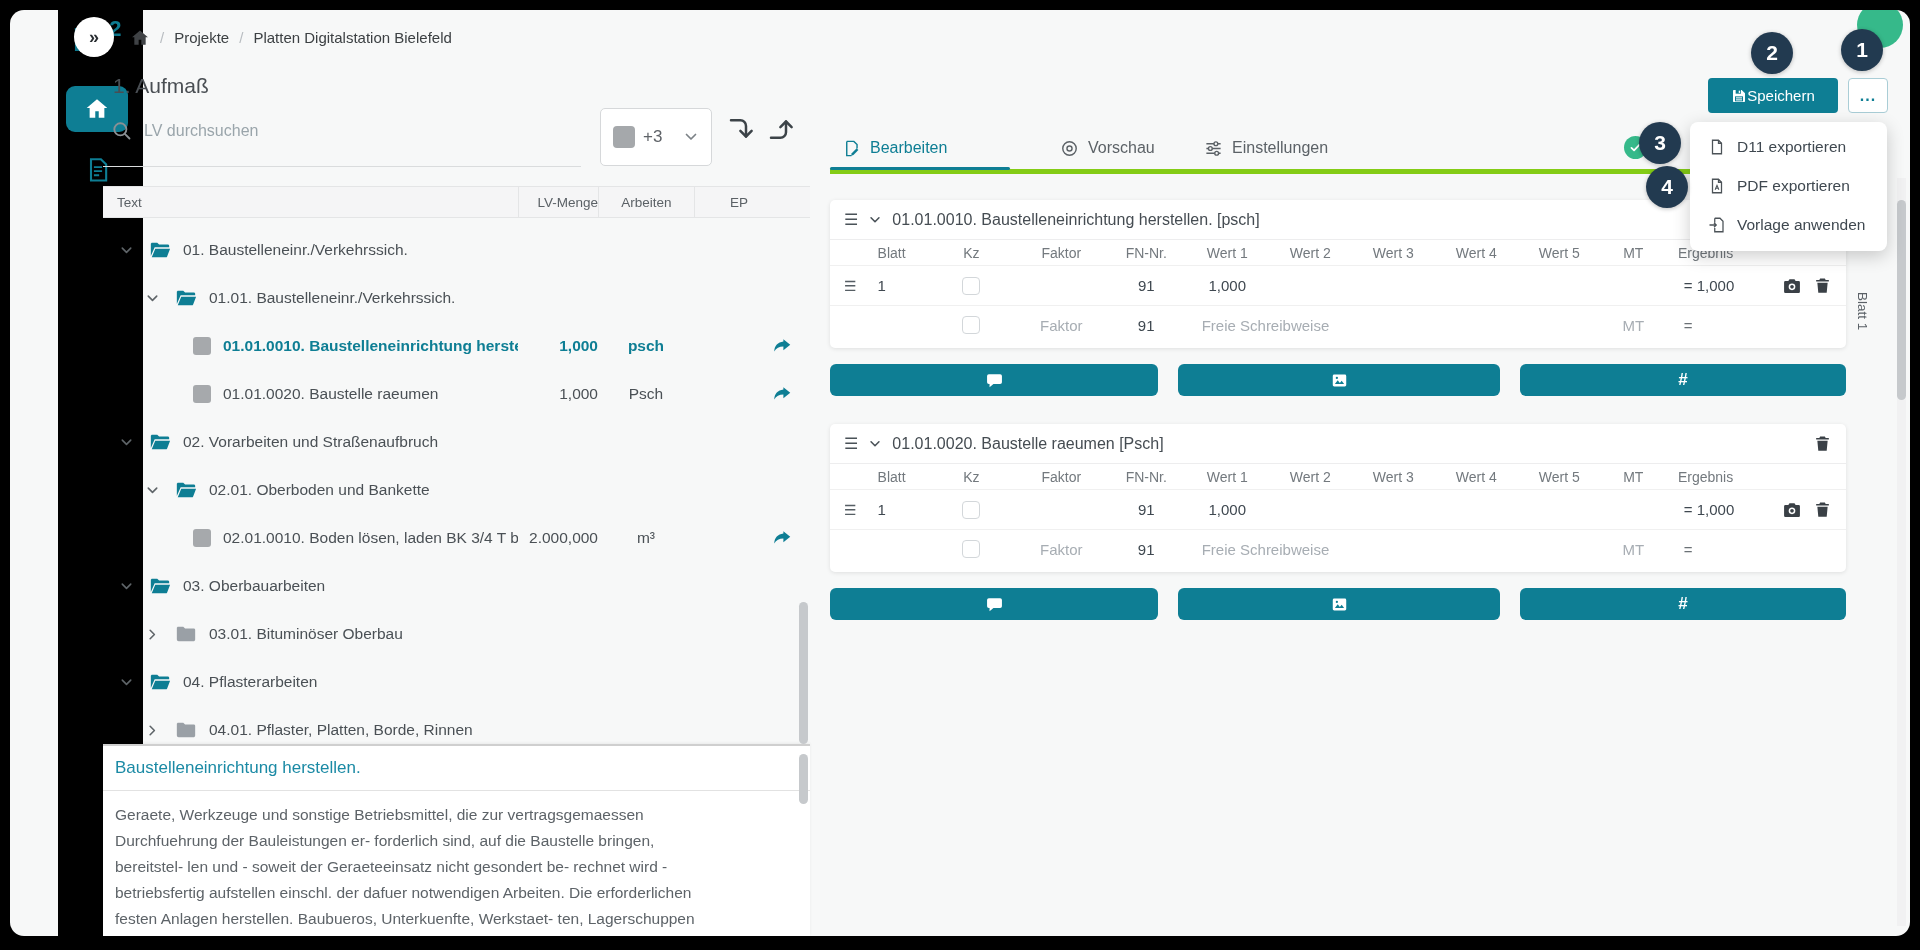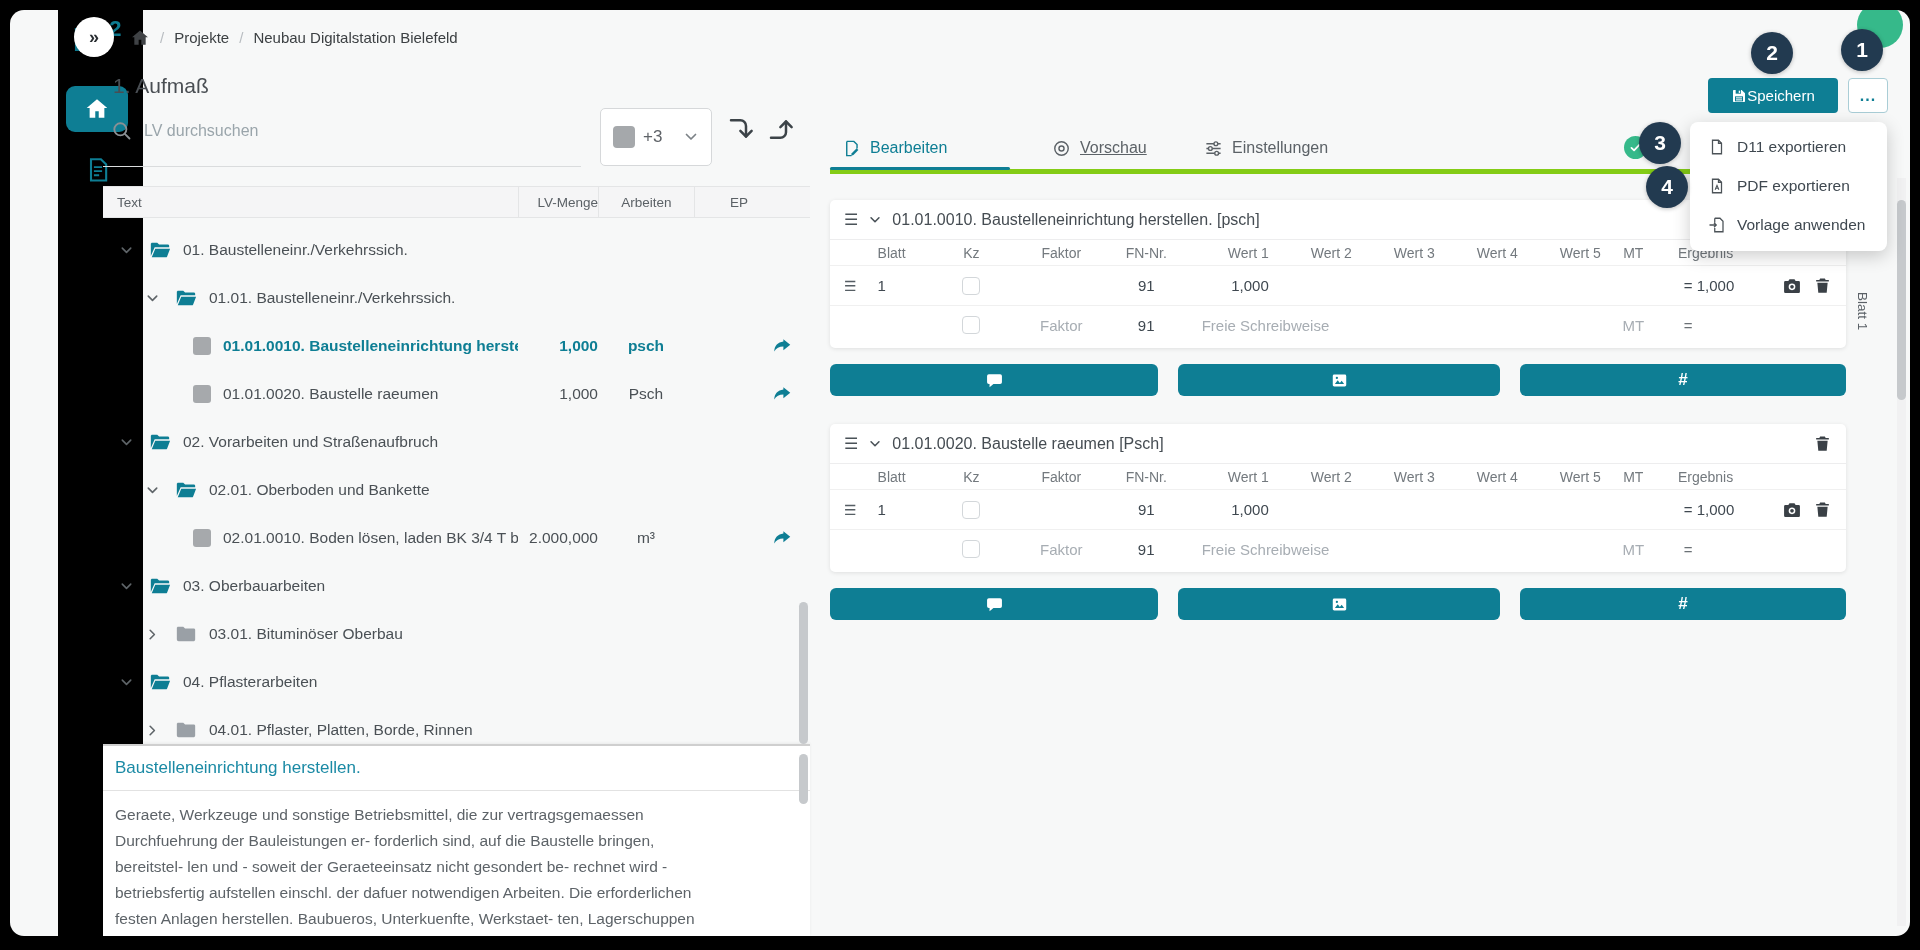--- a/index.html
+++ b/index.html
@@ -93,21 +93,21 @@
   .drag{font-size:16px;color:#4a5258;line-height:1;}
   .ctr{display:flex;align-items:center;padding:0 14px;}
   .cheadrow{height:26px;font-size:14px;color:#73797e;border-bottom:1px solid #f0f0f0;}
   .crow{height:40px;font-size:15px;color:#3f4850;border-bottom:1px solid #f0f0f0;}
   .crow2{height:38px;font-size:15px;color:#3f4850;border-bottom:none;}
   .c-handle{width:34px;}
   .c-blatt{width:50px;}
   .c-kz{width:90px;display:flex;justify-content:center;}
   .c-faktor{width:92px;text-align:center;}
   .c-fn{width:80px;text-align:center;}
-  .c-wert{width:84px;text-align:right;}
+  .c-wert{width:84px;text-align:center;}
   .c-wertspan{width:420px;padding-left:16px;}
   .c-mt{width:66px;text-align:center;}
   .c-erg{width:104px;padding-left:18px;}
   .c-icons{width:64px;display:flex;gap:11px;justify-content:flex-end;color:#3a4046;}
   .ph{color:#a7adb3;}
   .checkbox{width:18px;height:18px;border:1.5px solid #d3d7da;border-radius:4px;background:#fff;cursor:pointer;}
   .trash-head{margin-left:auto;color:#3a4046;display:flex;cursor:pointer;}
 
   
   .abtn{position:absolute;height:32px;background:#0e7e94;border-radius:6px;display:flex;align-items:center;
@@ -162,21 +162,21 @@
 
   <div class="breadcrumb">
     <span class="home">
           <svg width="20" height="20" viewBox="0 0 24 24">
             <path fill="currentColor" d="M12 3 2.5 11h2.7v9h5.2v-6h3.2v6h5.2v-9h2.7z"></path>
           </svg>
         </span>
     <span class="sep">/</span>
     <span>Projekte</span>
     <span class="sep">/</span>
-    <span>Neubau Digitalstation Bielefeld</span>
+    <span>Platten Digitalstation Bielefeld</span>
   </div>
 
   <div class="page-title">1. Aufmaß</div>
   <span class="search-icon">
         <svg width="22" height="22" viewBox="0 0 20 20">
           <circle cx="8.5" cy="8.5" r="5.5" fill="none" stroke="currentColor" stroke-width="1.7"></circle>
           <path d="m12.8 12.8 4 4" fill="none" stroke="currentColor" stroke-width="1.7" stroke-linecap="round"></path>
         </svg>
       </span>
   <input class="search-input" value="" placeholder="LV durchsuchen" style="">
@@ -434,21 +434,21 @@
     <div class="tab active" style="left:12px;">
       <span>
             <svg width="19" height="19" viewBox="0 0 24 24">
               <path d="M6 3h9l4 4v5" fill="none" stroke="currentColor" stroke-width="1.8"></path>
               <path d="M6 3v18h6" fill="none" stroke="currentColor" stroke-width="1.8"></path>
               <path d="M14.5 20.2l-3 .8.8-3 6.2-6.2 2.2 2.2z" fill="currentColor"></path>
             </svg>
           </span>
       <span>Bearbeiten</span>
     </div>
-    <div class="tab" style="left:222px;text-decoration:underline;">
+    <div class="tab" style="left:230px;">
       <span>
             <svg width="19" height="19" viewBox="0 0 24 24" fill="none" stroke="currentColor" stroke-width="1.8">
               <circle cx="12" cy="12" r="8.5"></circle>
               <circle cx="12" cy="12" r="3.2"></circle>
             </svg>
           </span>
       <span>Vorschau</span>
     </div>
     <div class="tab" style="left:374px;">
       <span>

